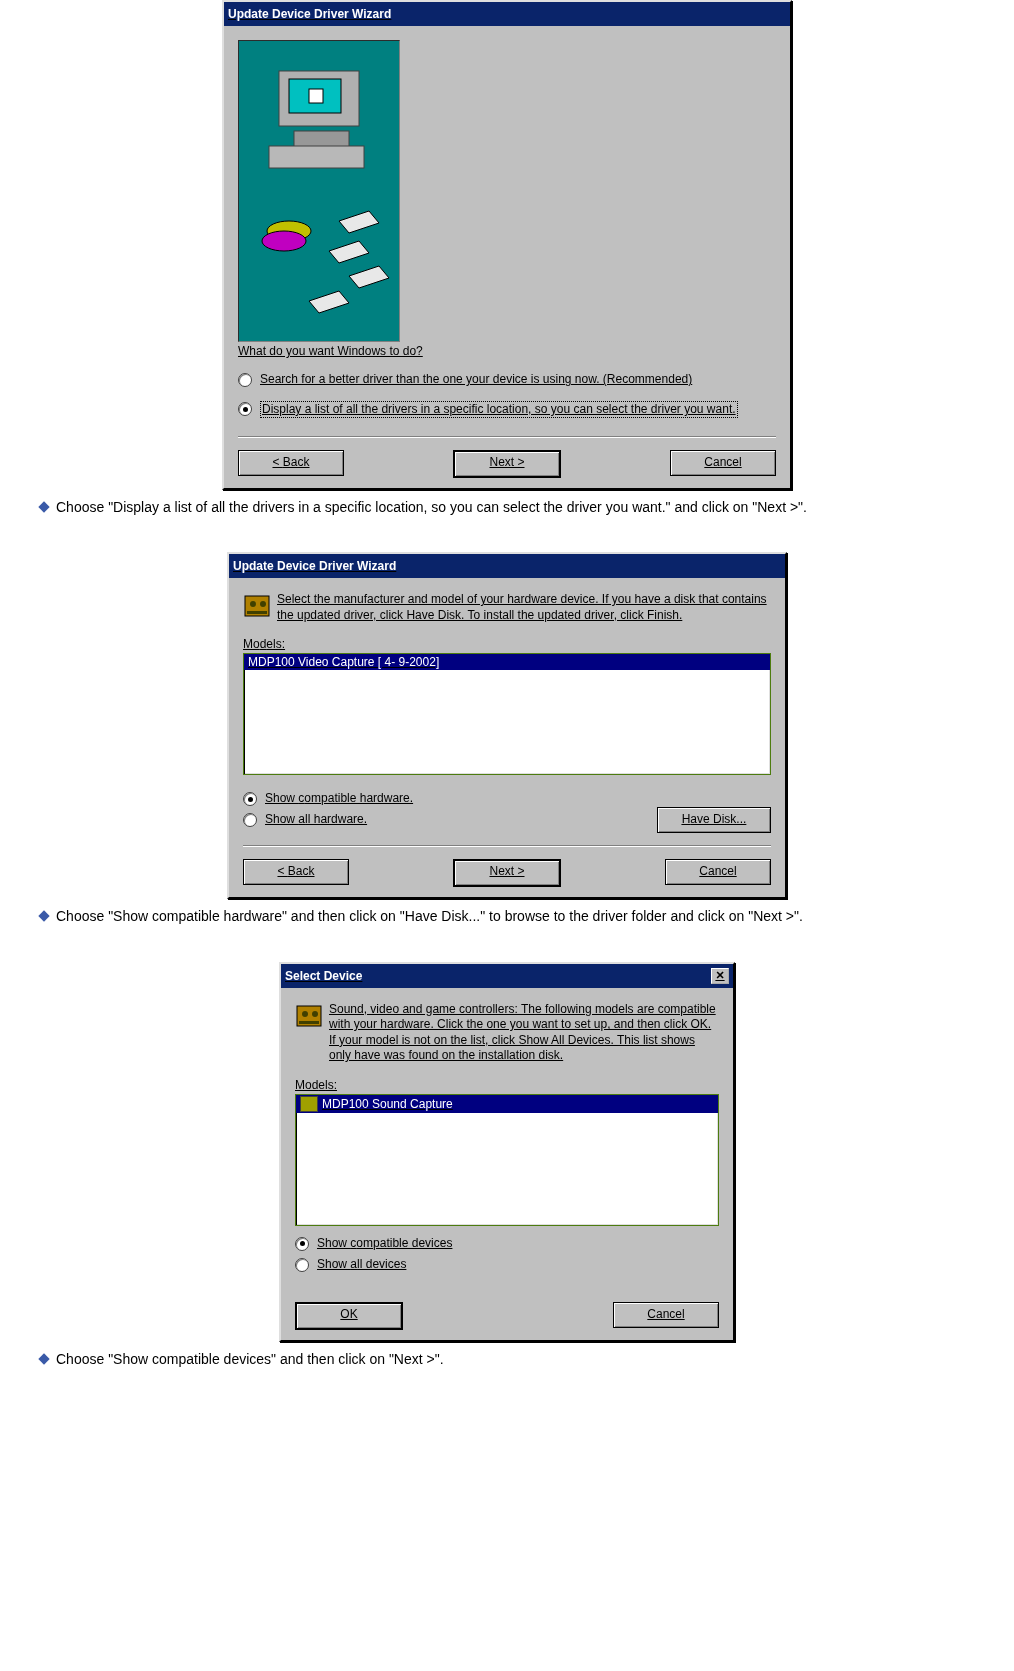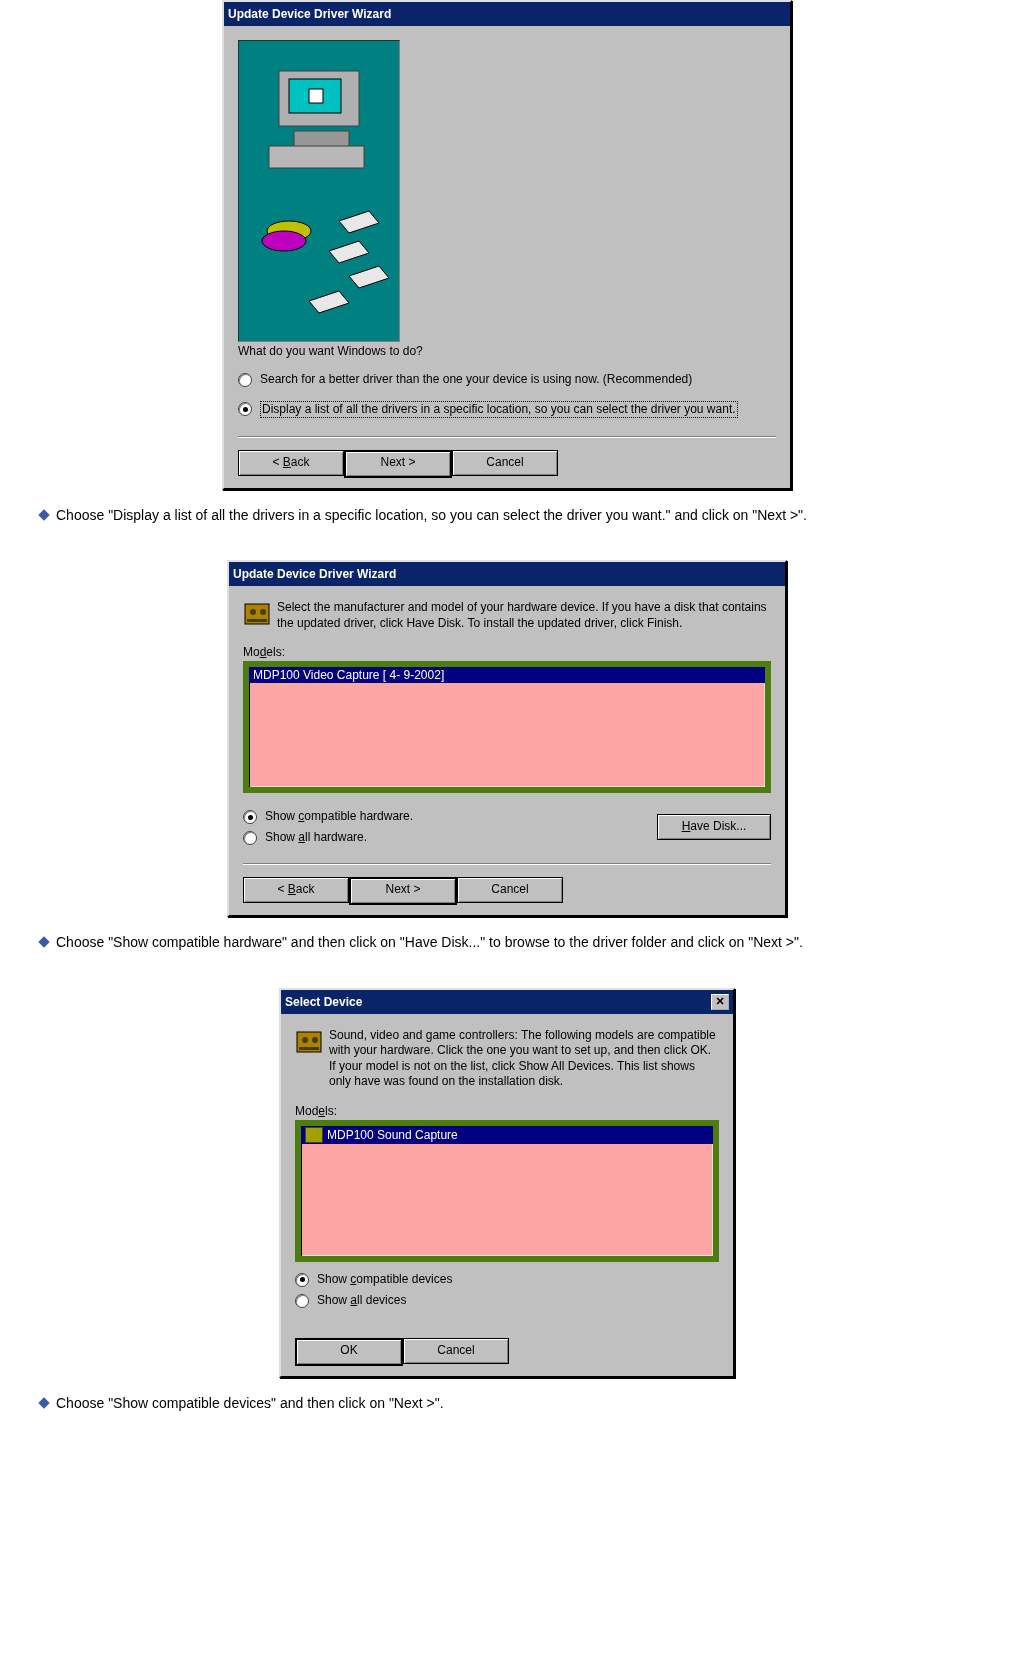--- a/index.html
+++ b/index.html
@@ -24,22 +24,23 @@
     margin-right: 8px;
     flex-shrink: 0;
   }
   .bullet-text {
     color: #000;
     line-height: 1.3;
   }
 
   
   .dialog-wrap {
-    margin: 0 auto 10px auto;
+    margin: 0 auto 2px auto;
     width: 570px;
+    text-decoration: underline;
   }
   .dialog {
     border: 2px outset #d4d0c8;
     border-top-color: #dfdfdf;
     border-left-color: #dfdfdf;
     border-right-color: #404040;
     border-bottom-color: #404040;
     background: #c0c0c0;
     font-family: "MS Sans Serif", Tahoma, Arial, sans-serif;
     font-size: 12px;
@@ -118,21 +119,21 @@
 
   .hr {
     border: none;
     border-top: 1px solid #808080;
     border-bottom: 1px solid #fff;
     margin: 12px 0 8px 0;
   }
 
   .button-row {
     display: flex;
-    justify-content: flex-start;
+    justify-content: space-between;
     gap: 0;
     padding-top: 4px;
   }
   .win-btn {
     min-width: 92px;
     height: 24px;
     background: #c0c0c0;
     border: 1px solid #000;
     box-shadow: inset 1px 1px 0 #fff, inset -1px -1px 0 #808080;
     font-family: inherit;
@@ -149,22 +150,22 @@
 
   .intro-row { display: flex; }
   .intro-icon {
     width: 34px;
     flex-shrink: 0;
   }
   .intro-text { flex: 1; line-height: 1.3; }
 
   .models-label { margin-top: 14px; margin-bottom: 2px; }
   .listbox {
-    background: #fca5a5;
-    border: 6px solid #4d7c0f;
+    background: #ffffff;
+    border: 1px solid #4d7c0f;
     box-shadow: inset 1px 1px 0 #000, inset -1px -1px 0 #dfdfdf;
     height: 120px;
     overflow: hidden;
     font-size: 12px;
   }
   .listbox-item {
     background: #000080;
     color: #fff;
     padding: 1px 4px;
     display: flex;
@@ -175,21 +176,21 @@
     content: '';
     width: 16px; height: 14px;
     background: #a0a000;
     border: 1px solid #404040;
     display: inline-block;
   }
 
   .radio-group-row {
     display: flex;
     justify-content: space-between;
-    align-items: center;
+    align-items: flex-end;
     margin-top: 10px;
   }
   .radio-group { }
   .have-disk-btn { min-width: 100px; }
 
   .film-icon {
     width: 28px; height: 28px;
   }
 
 </style>

